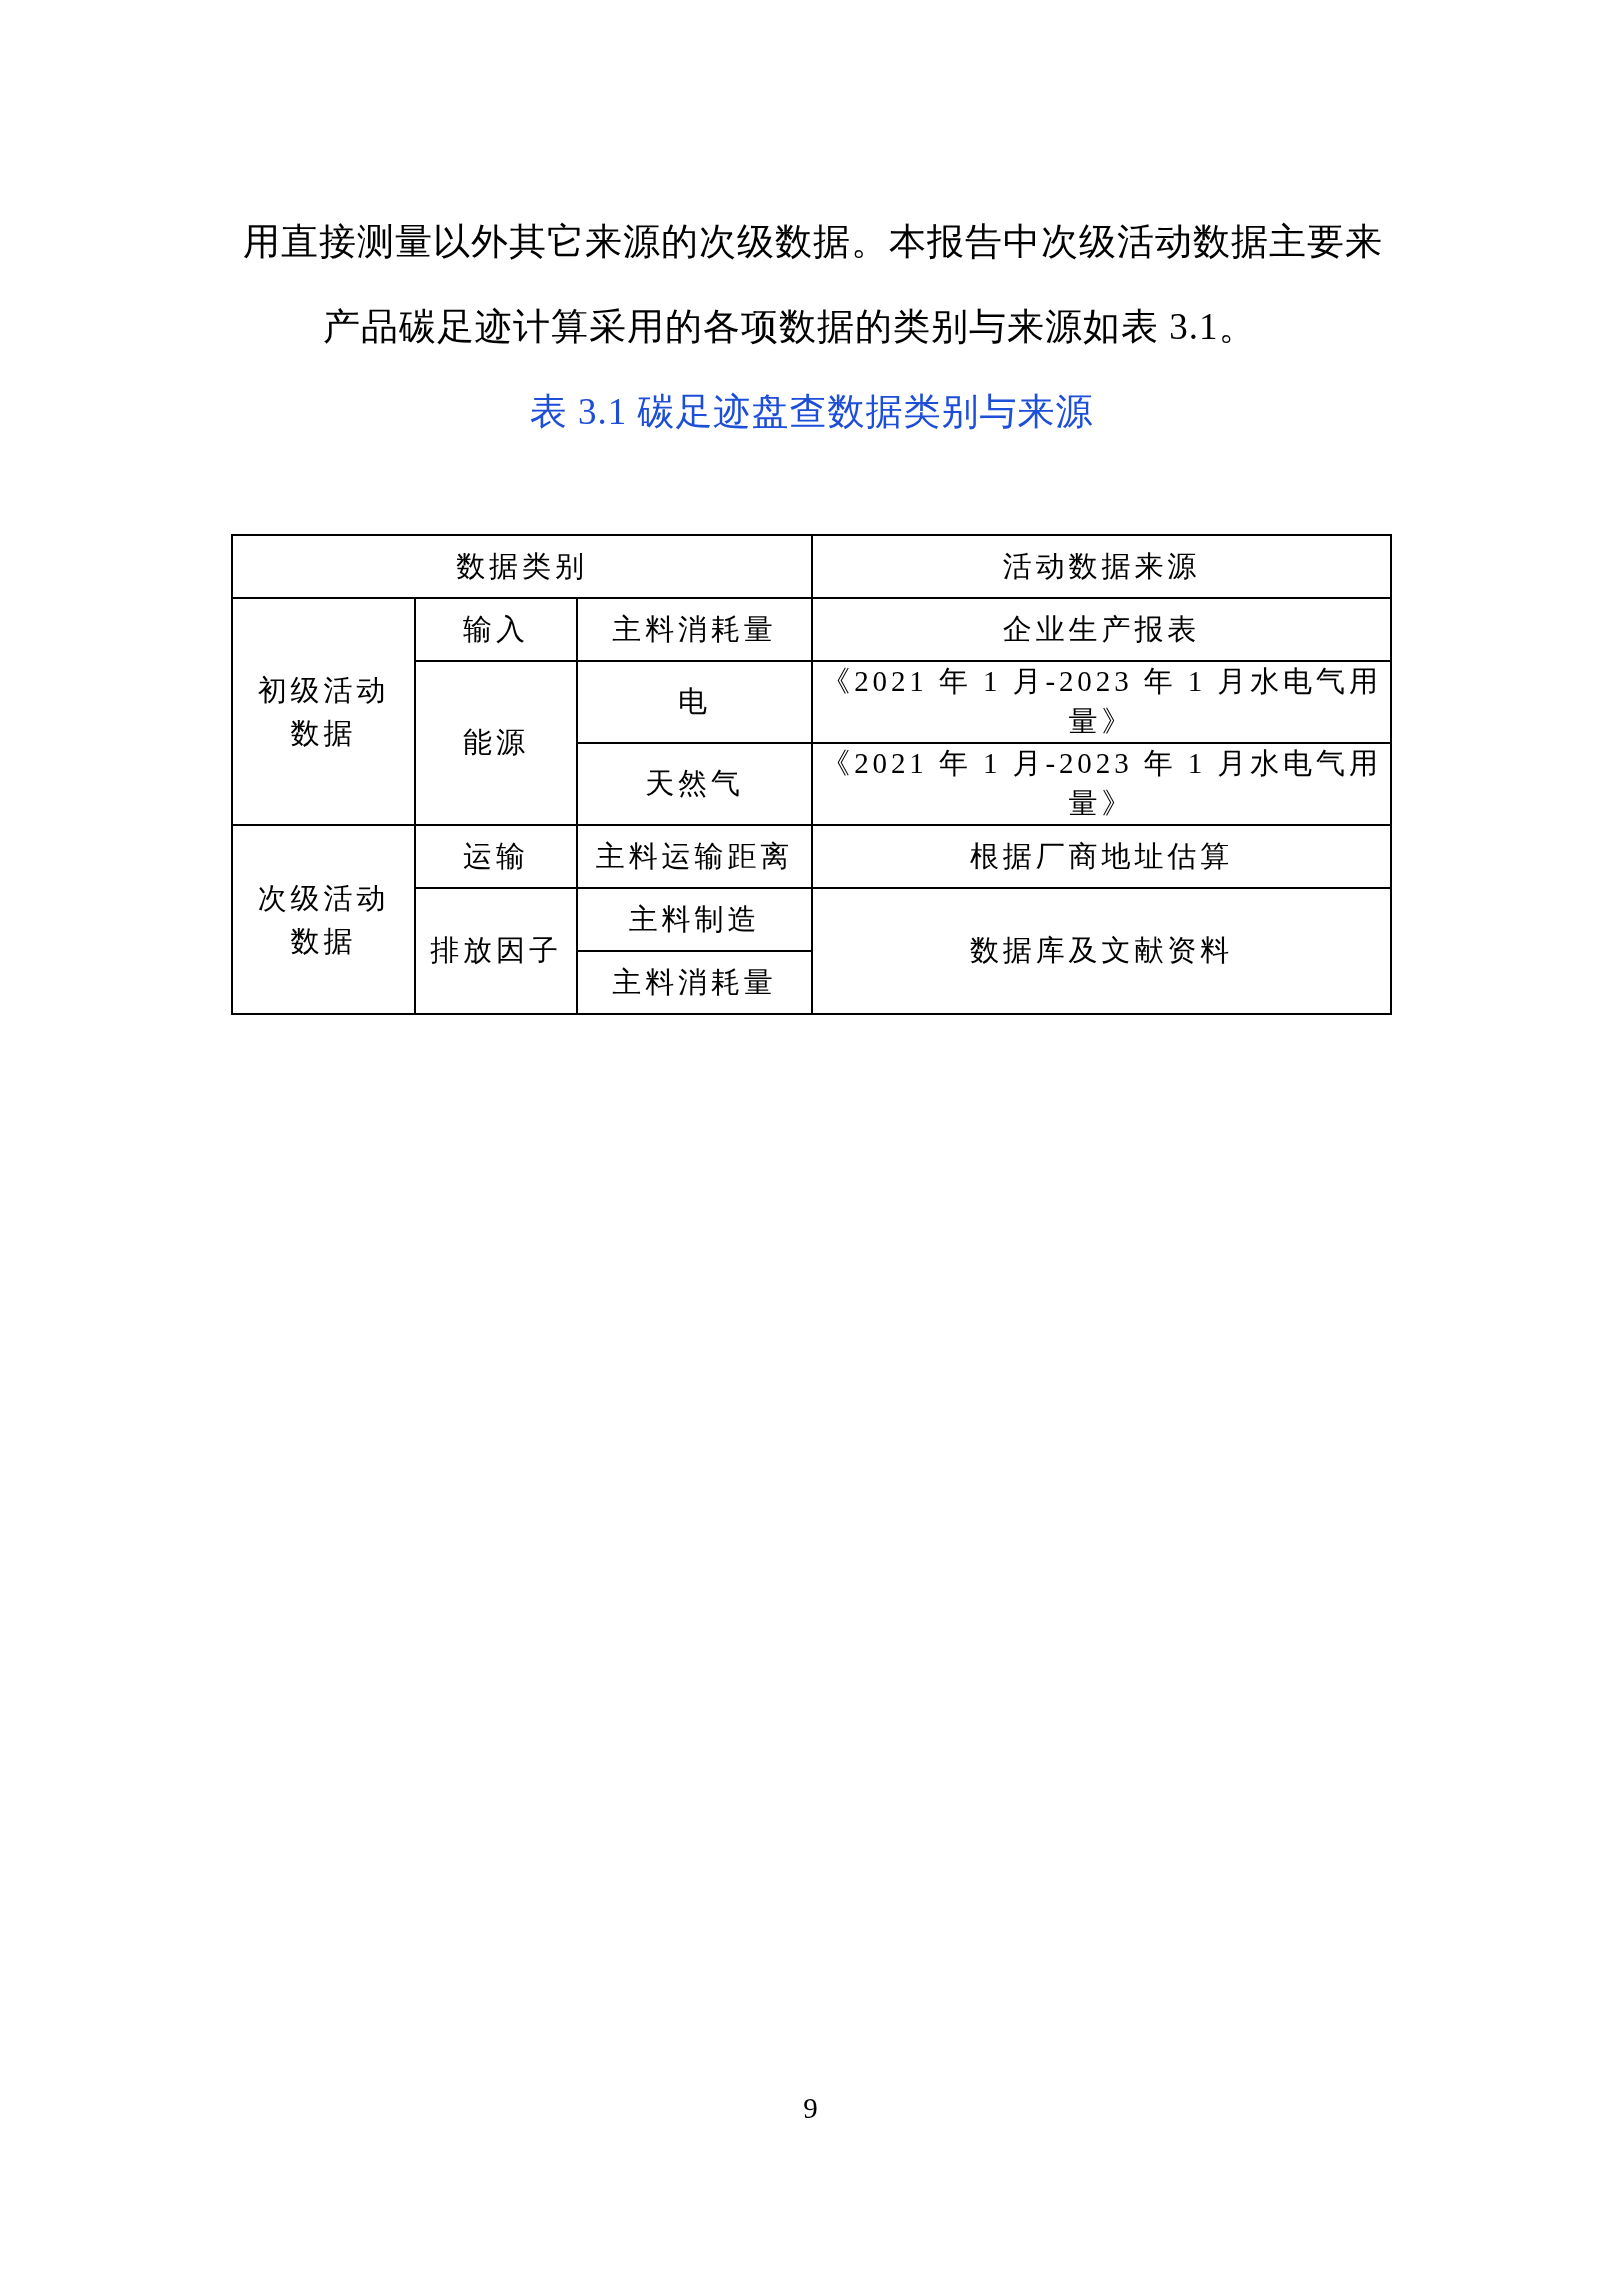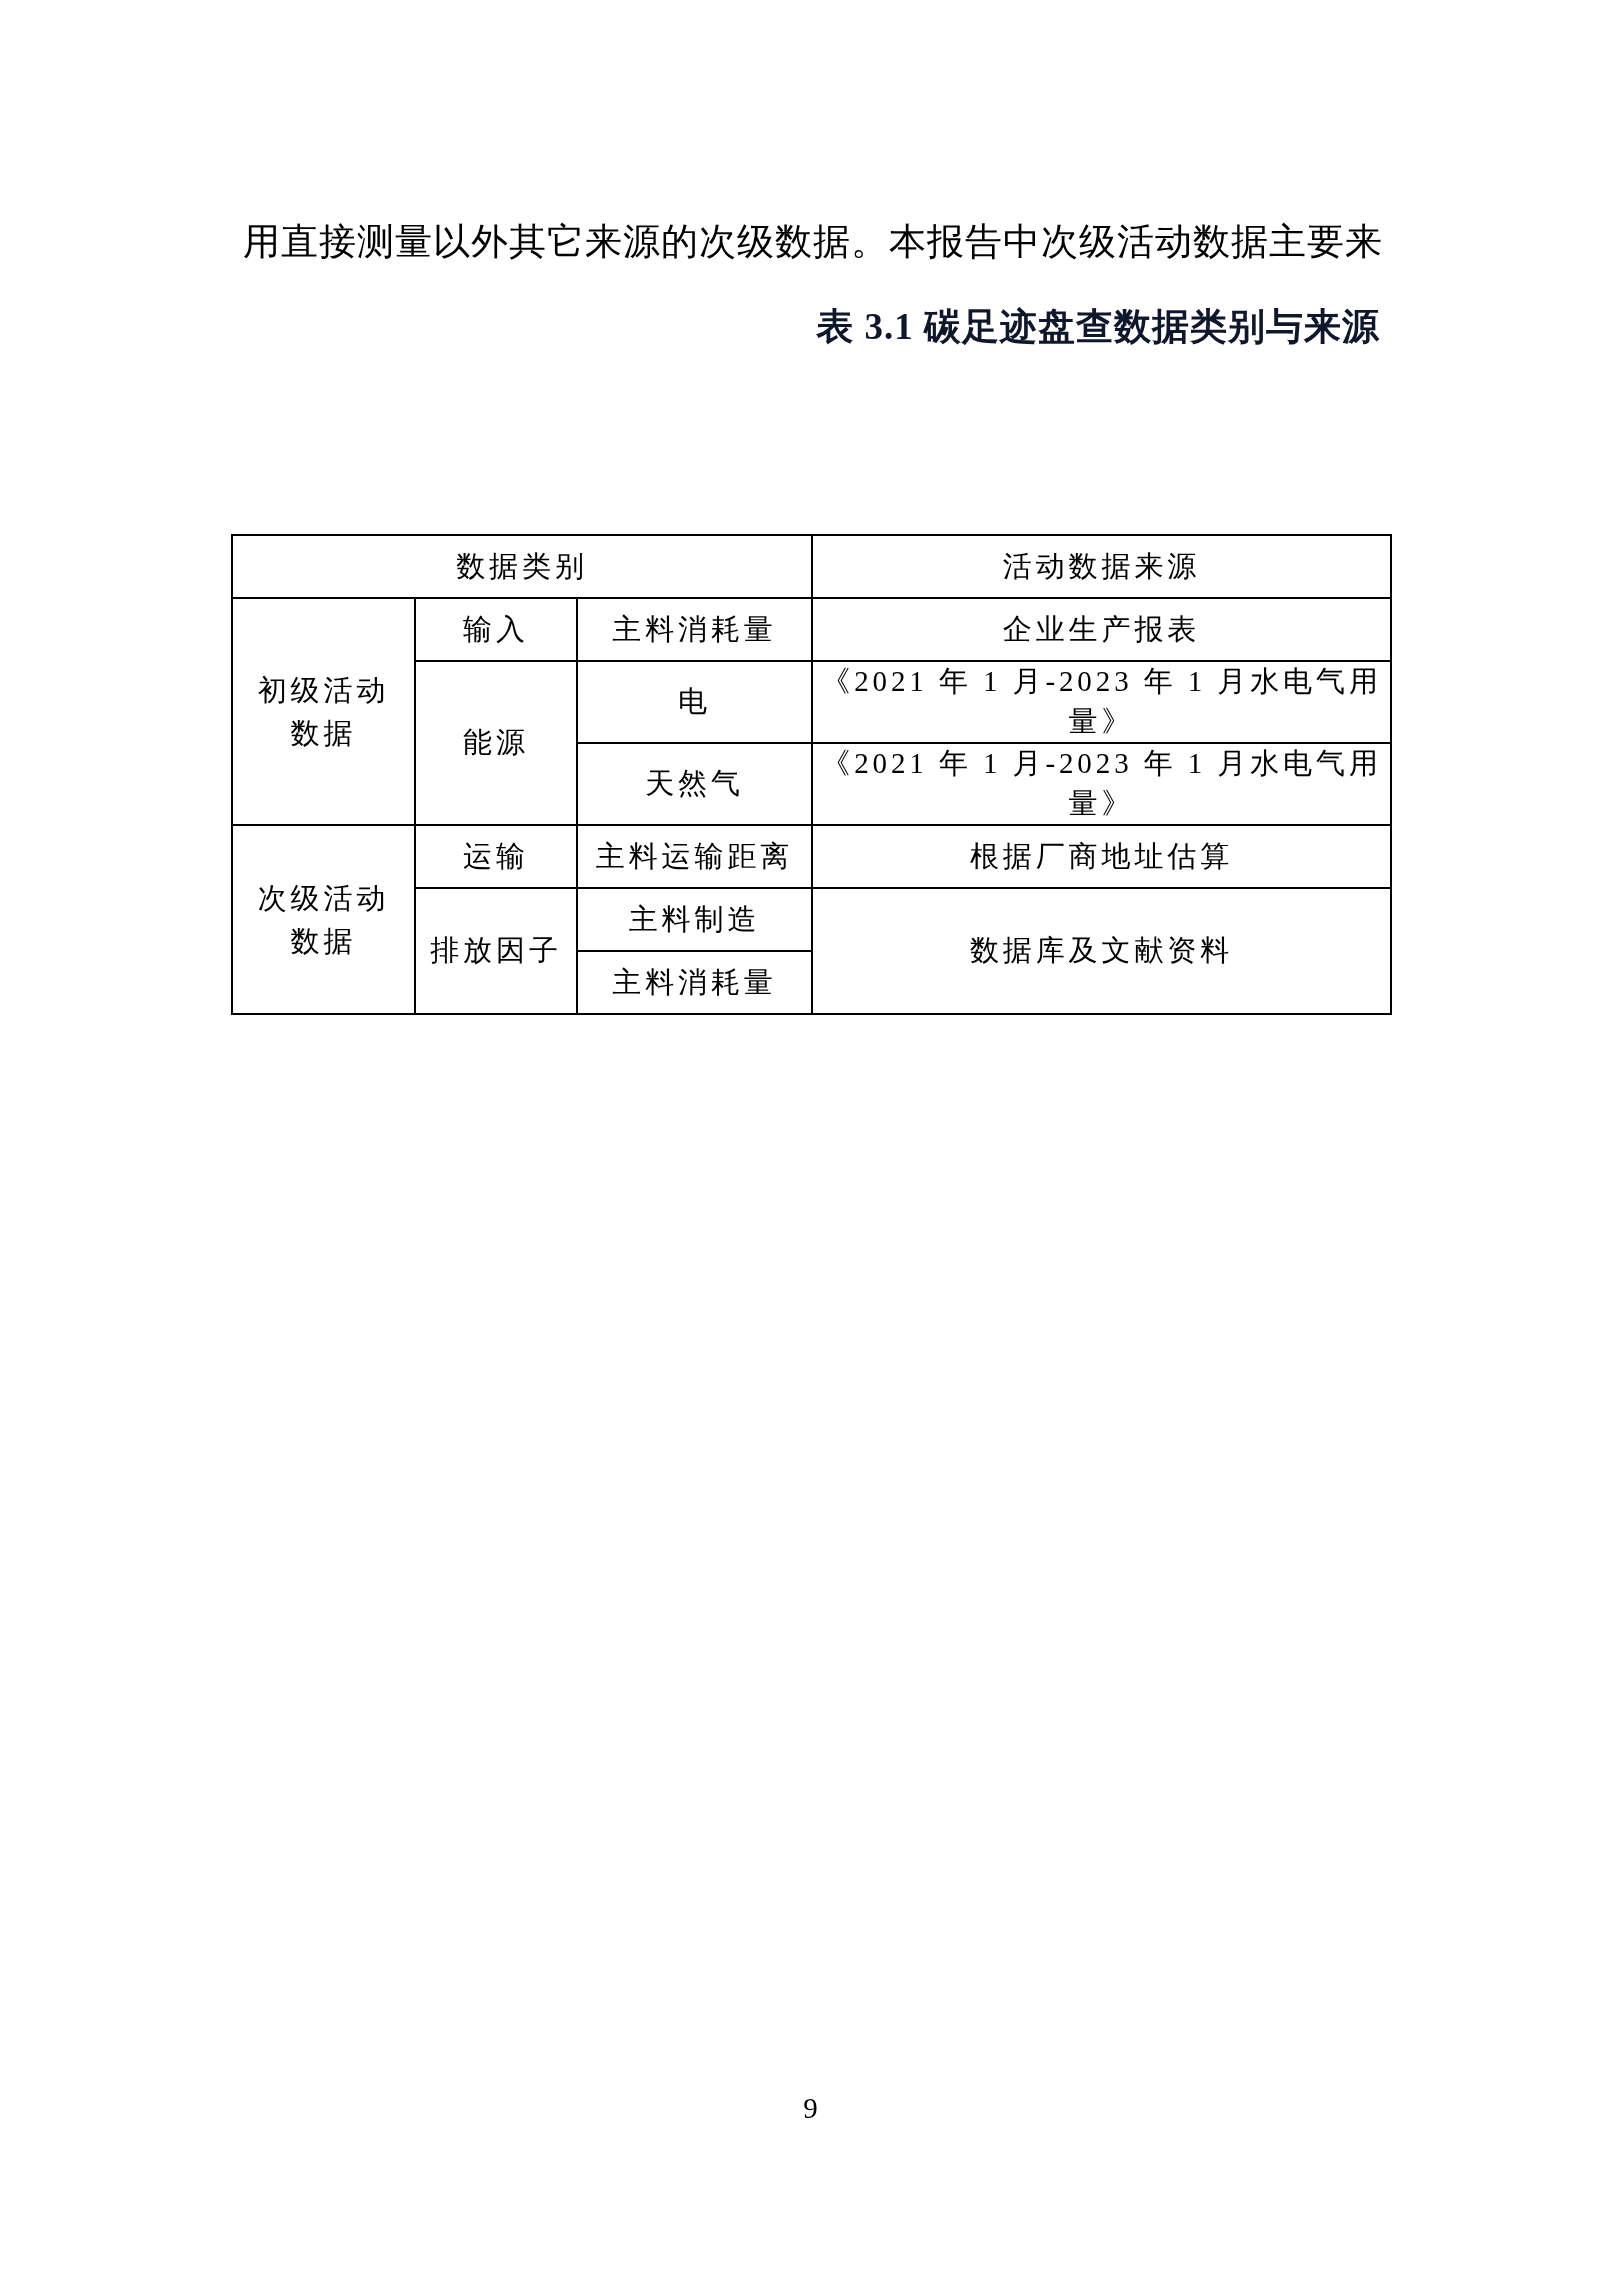--- a/index.html
+++ b/index.html
@@ -31,24 +31,24 @@
     white-space: nowrap;
     color: #000000;
   }
   .indent {
     text-indent: 80px;
   }
   .caption {
     margin: 0;
     font-size: 37px;
     line-height: 85px;
-    font-weight: bold;
-    text-align: right;
+    font-weight: normal;
+    text-align: center;
     letter-spacing: 1px;
-    color: #0f172a;
+    color: #1d4ed8;
   }
   
   table.datatable {
     position: absolute;
     left: 231px;
     top: 534px;
     width: 1160px;
     height: 443px;
     border-collapse: collapse;
     table-layout: fixed;
@@ -78,20 +78,21 @@
     color: #000000;
   }
 </style>
 </head>
 <body>
 
 <div class="page">
 
   <div class="textblock">
     <p class="bodyline">用直接测量以外其它来源的次级数据。本报告中次级活动数据主要来</p>
+    <p class="bodyline indent">产品碳足迹计算采用的各项数据的类别与来源如表 3.1。</p>
     <p class="caption">表 3.1 碳足迹盘查数据类别与来源</p>
   </div>
 
   <table class="datatable">
     <colgroup>
       <col style="width:183px">
       <col style="width:162px">
       <col style="width:235px">
       <col style="width:579px">
     </colgroup>

